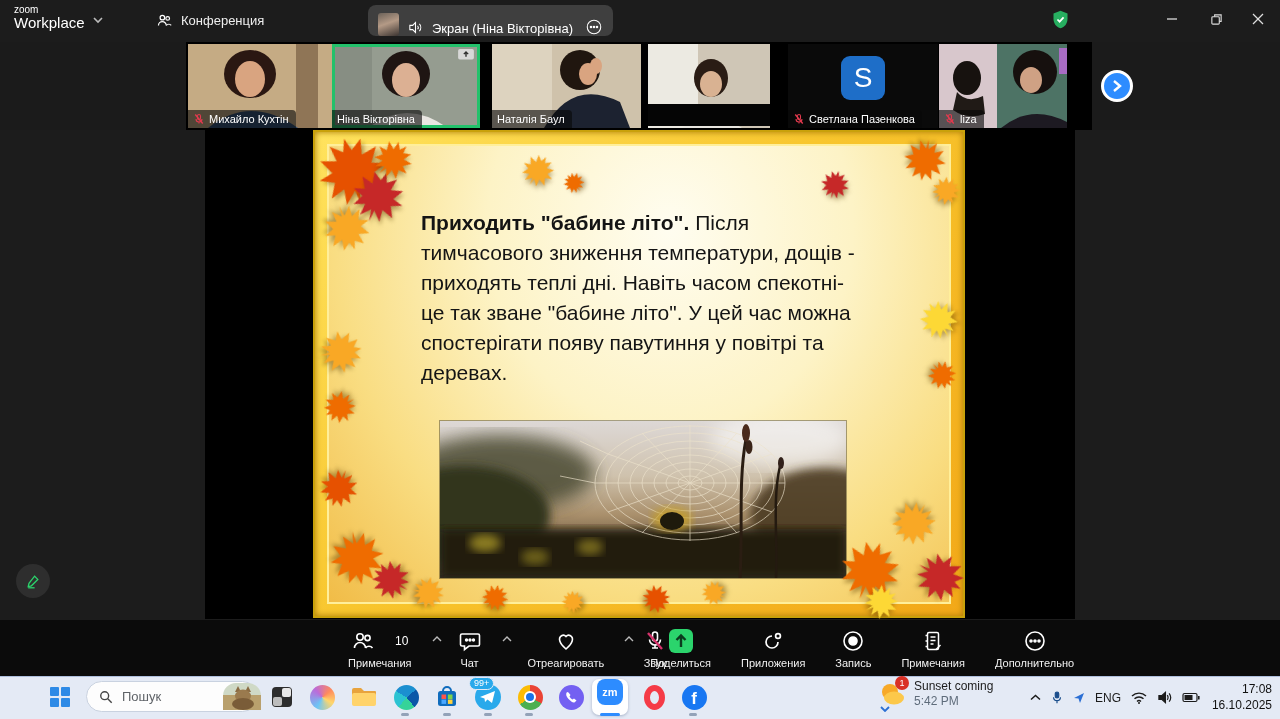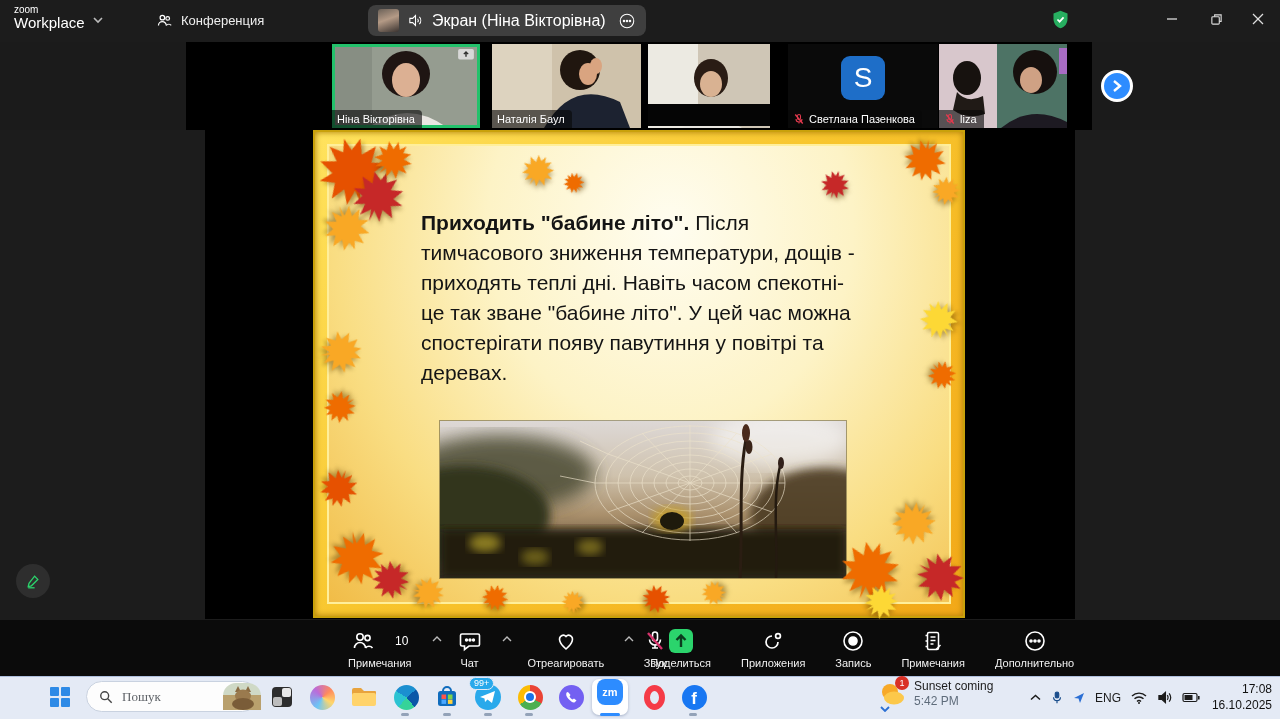--- a/index.html
+++ b/index.html
@@ -7,22 +7,22 @@
   .screen{position:relative;width:1280px;height:719px;overflow:hidden;
     font-family:"Liberation Sans",sans-serif;background:#1b1b1b;}
   .abs{position:absolute;}
   svg{display:block;}
 
   
   .topbar{left:0;top:0;width:1280px;height:42px;background:#1c1c1c;color:#fff;}
   .logo1{font-size:10px;color:#fff;line-height:10px;}
   .logo2{font-size:15px;color:#fff;line-height:16px;}
   .tab{display:flex;align-items:center;gap:8px;color:#eee;font-size:13px;}
-  .pill{display:flex;align-items:center;gap:8px;background:#3f3f3f;border-radius:8px;
-    height:31px;padding:0 10px;color:#fff;font-size:16px;}
+  .pill{display:flex;align-items:flex-end;gap:8px;background:#3f3f3f;border-radius:8px;
+    height:31px;padding:0 10px;color:#fff;font-size:13px;}
   .winbtn{width:40px;height:30px;display:flex;align-items:center;justify-content:center;color:#ddd;}
 
   
   .strip-bg{left:0;top:42px;width:1280px;height:88px;background:#1b1b1b;}
   .strip-black{left:186px;top:42px;width:906px;height:88px;background:#000;}
   .thumb{top:44px;height:84px;overflow:hidden;background:#222;}
   .thumb.active{outline:3px solid #23c16b;outline-offset:-3px;}
   .nametag{position:absolute;left:0;bottom:0;display:flex;align-items:center;gap:4px;
     background:rgba(8,8,8,.62);color:#fff;font-size:11px;padding:3px 7px 3px 5px;
     border-top-right-radius:4px;white-space:nowrap;}
@@ -54,21 +54,21 @@
 
   
   .taskbar{left:0;top:676px;width:1280px;height:43px;background:#e4eaf5;
     border-top:1px solid #aebfdd;display:block;color:#1b1b1b;}
   .tb-ic{position:absolute;top:683px;width:28px;height:28px;display:flex;
     align-items:center;justify-content:center;}
   .runbar{position:absolute;top:713px;height:3px;border-radius:2px;background:#93a2b8;}
   .search{position:absolute;left:86px;top:681px;width:172px;height:31px;border-radius:16px;
     background:#fdfdfd;border:1px solid #c9d2e0;display:flex;align-items:center;padding:0 4px 0 12px;gap:7px;}
   .search input{border:none;outline:none;background:transparent;font-size:13px;width:96px;
-    font-family:Liberation Serif, serif;color:#333;}
+    font-family:Liberation Sans, sans-serif;color:#333;}
   .search input::placeholder{color:#5f6368;}
   .tray{position:absolute;top:676px;height:43px;display:flex;align-items:center;}
   .clock{position:absolute;right:8px;top:681px;text-align:right;font-size:12px;line-height:16px;color:#111;}
 </style>
 </head>
 <body>
 
 <div class="screen">
 
   <svg width="0" height="0" style="position:absolute">
@@ -157,20 +157,39 @@
       <svg width="12" height="12" viewBox="0 0 12 12" stroke="#ddd" stroke-width="1.3">
           <line x1="1" y1="1" x2="11" y2="11"></line>
           <line x1="11" y1="1" x2="1" y2="11"></line>
         </svg>
     </div>
   </div>
 
   <div class="abs strip-bg"></div>
   <div class="abs strip-black"></div>
 
+  <div class="abs thumb" style="left:188px;width:152px;">
+    <svg width="152" height="84" viewBox="0 0 152 84">
+      <rect width="152" height="84" fill="#c5ab84"></rect>
+      <rect x="108" y="0" width="22" height="84" fill="#8f7556"></rect>
+      <ellipse cx="62" cy="30" rx="26" ry="24" fill="#2a1712"></ellipse>
+      <ellipse cx="62" cy="35" rx="15" ry="18" fill="#d9a480"></ellipse>
+      <path d="M20 84 Q62 50 110 84 Z" fill="#2f4e74"></path>
+    </svg>
+    <div class="nametag">
+      <span>
+        <svg width="12" height="12" viewBox="0 0 16 16" fill="none" stroke="#e23a4e" stroke-width="1.4">
+          <rect x="6" y="2" width="4" height="7" rx="2"></rect>
+            <path d="M4 8a4 4 0 0 0 8 0M8 12v2"></path>
+            <line x1="3" y1="2" x2="13" y2="14" stroke-width="1.8"></line>
+        </svg>
+      </span>
+      <span>Михайло Кухтін</span>
+    </div>
+  </div>
 
   <div class="abs thumb active" style="left:332px;width:148px;">
     <svg width="148" height="84" viewBox="0 0 148 84">
       <rect width="148" height="84" fill="#959c90"></rect>
       <rect x="0" y="0" width="40" height="84" fill="#878e83"></rect>
       <ellipse cx="74" cy="30" rx="24" ry="23" fill="#1f1513"></ellipse>
       <ellipse cx="74" cy="36" rx="14" ry="17" fill="#dcb093"></ellipse>
       <path d="M36 84 Q74 54 116 84 Z" fill="#e9e7e2"></path>
     </svg>
     <div class="abs" style="right:5px;top:4px;">

